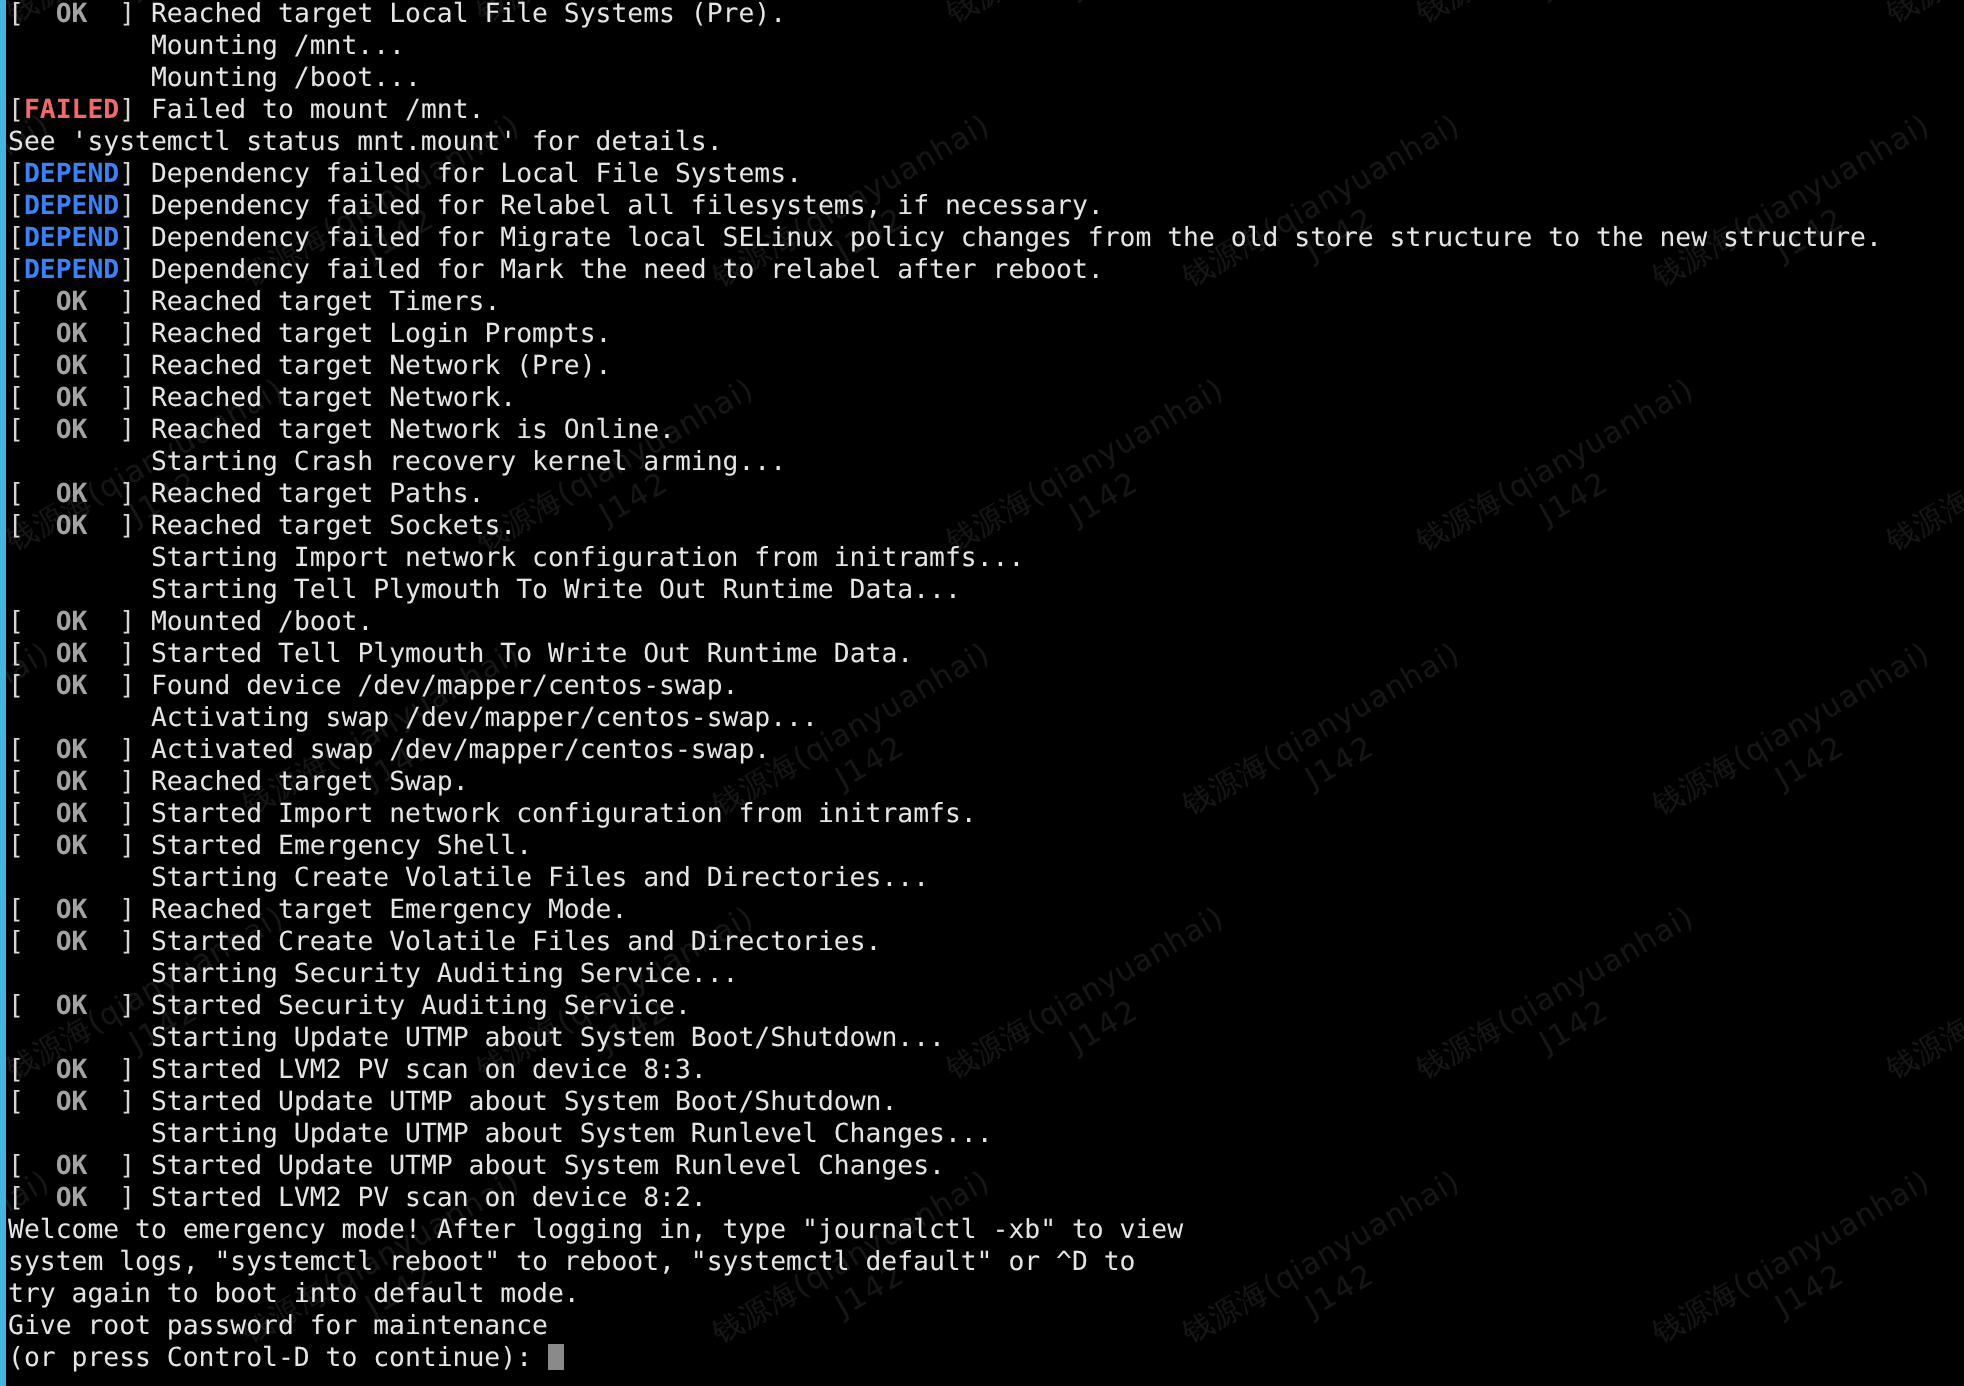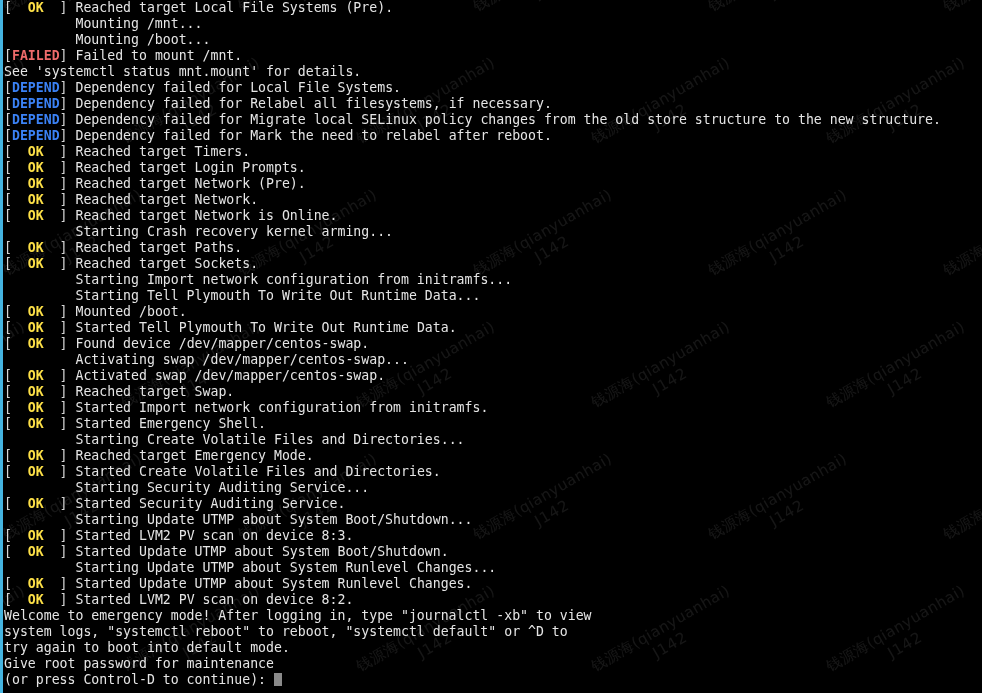--- a/index.html
+++ b/index.html
@@ -76,21 +76,21 @@
     letter-spacing: 0px;
     color: #d6d6d6;
     white-space: pre;
   }
   .line {
     height: 16px;
     white-space: pre;
     padding-left: 4px;
   }
   .tag-bracket { color: #d6d6d6; }
-  .tag-ok      { color: #fde047; font-weight: bold; }
+  .tag-ok      { color: #a3a3a3; font-weight: bold; }
   .tag-failed  { color: #ef6b6b; font-weight: bold; }
   .tag-depend  { color: #3b82f6; font-weight: bold; }
   .msg         { color: #e5e5e5; margin-top: 43px; }
 
   .cursor {
     display: inline-block;
     width: 8px;
     height: 13px;
     background: #8a8a8a;
     vertical-align: -2px;

